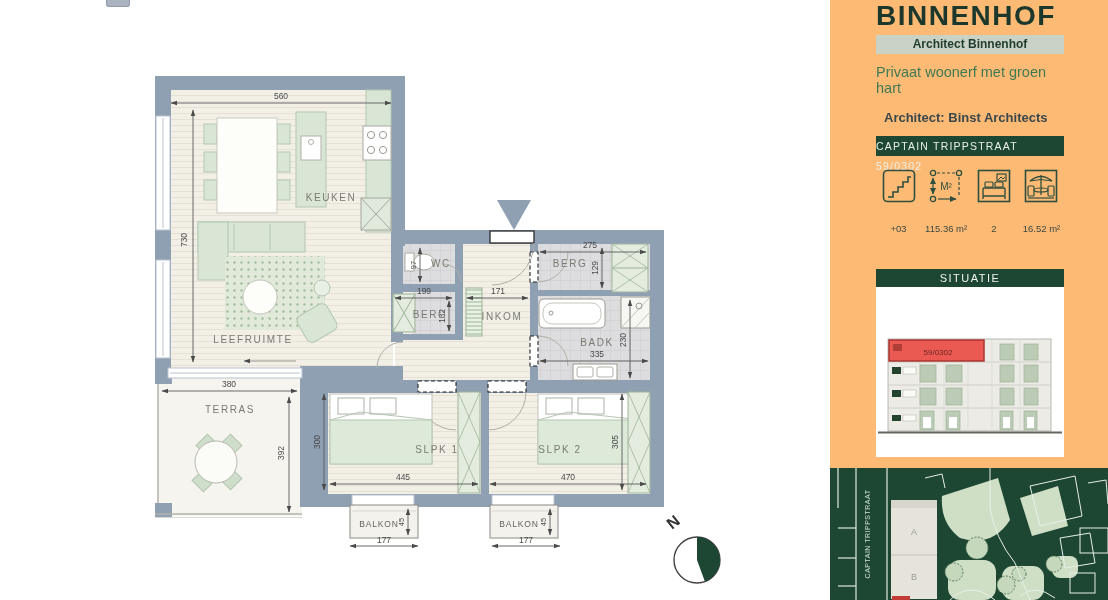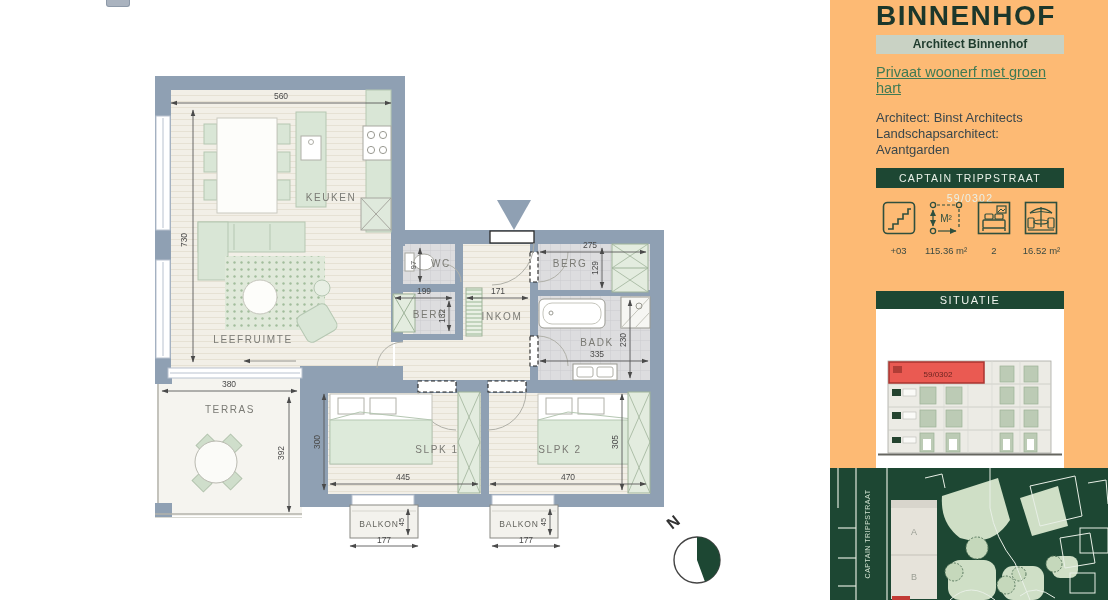--- a/index.html
+++ b/index.html
@@ -11,29 +11,29 @@
       border-radius:0 0 3px 3px;cursor:pointer;}
   .plan-svg{position:absolute;left:0;top:0;}
   
   .sidebar{position:absolute;left:830px;top:0;width:322px;height:468px;
       background:#fdba74;}
   .sidebar-inner{position:absolute;left:46px;top:0;width:188px;}
   .title{margin:0;padding-top:1px;font-size:28px;font-weight:bold;
       color:#1c372b;letter-spacing:1.5px;line-height:1.05;}
   .band{margin-top:5px;height:19px;line-height:19px;background:#c9d2c4;
       color:#1f3c2d;font-size:12px;font-weight:bold;text-align:center;}
-  .tagline{margin:10px 0 0 0;color:#3f7a54;font-size:14.5px;text-decoration:underline;}
-  .arch{margin:14px 0 0 0;color:#3a474c;font-size:13px;line-height:1.22;}
+  .tagline{margin:10px 0 0 0;color:#3f7a54;font-size:14.5px;}
+  .arch{margin:14px 0 0 8px;color:#3a474c;font-size:13px;line-height:1.22;font-weight:bold;}
   .arch2{margin:0;color:#3a474c;font-size:13px;line-height:1.22;}
   .addr-bar{margin-top:10px;height:20px;line-height:20px;background:#1d4733;
-      color:#e9f0e8;font-size:10.5px;letter-spacing:1.2px;text-align:center;}
+      color:#e9f0e8;font-size:10.5px;letter-spacing:1.2px;text-align:left;}
   .stats{margin-top:13px;display:flex;justify-content:space-between;}
   .stat{width:45px;text-align:center;}
   .stat svg{display:block;margin:0 auto;}
-  .stat-label{display:block;margin-top:10px;font-size:9.5px;color:#3c4a42;}
+  .stat-label{display:block;margin-top:20px;font-size:9.5px;color:#3c4a42;}
   .situatie-bar{margin-top:35px;height:18px;line-height:18px;background:#1d4733;
       color:#f0f4ee;font-size:11px;letter-spacing:1.5px;text-align:center;}
   .situatie-panel{margin-top:0;width:188px;height:170px;background:#ffffff;text-align:center;}
   
   .sitemap{position:absolute;left:830px;top:468px;width:278px;height:132px;}
   
   text{font-family:"Liberation Sans", sans-serif;}
   .dim{font-size:8.5px;fill:#4a4a4a;text-anchor:middle;}
   .dim-sm{font-size:7.5px;fill:#4a4a4a;text-anchor:middle;}
   .room{font-size:10px;fill:#7a7a74;letter-spacing:1.6px;text-anchor:middle;}
@@ -324,21 +324,20 @@
       <text x="672" y="530" transform="rotate(-38 672 530)" font-size="16" font-weight="bold" fill="#333333">N</text>
     </g>
   </svg>
 
   <aside class="sidebar">
     <div class="sidebar-inner">
       <h1 class="title">BINNENHOF</h1>
       <div class="band">Architect Binnenhof</div>
       <p class="tagline">Privaat woonerf met groen hart</p>
       <p class="arch">Architect: Binst Architects</p>
-      <p class="arch2">Landschapsarchitect: Avantgarden</p>
       <div class="addr-bar">CAPTAIN TRIPPSTRAAT 59/0302</div>
 
       <div class="stats">
         <div class="stat">
           <svg width="34" height="34" viewBox="0 0 34 34">
             <rect x="1.5" y="1.5" width="31" height="31" rx="4" fill="none" stroke="#2f4f3e" stroke-width="1.6"></rect>
             <path d="M6,28 h5 v-5 h5 v-5 h5 v-5 h5 v-5 h3" fill="none" stroke="#2f4f3e" stroke-width="1.6"></path>
           </svg>
           <span class="stat-label">+03</span>
         </div>

